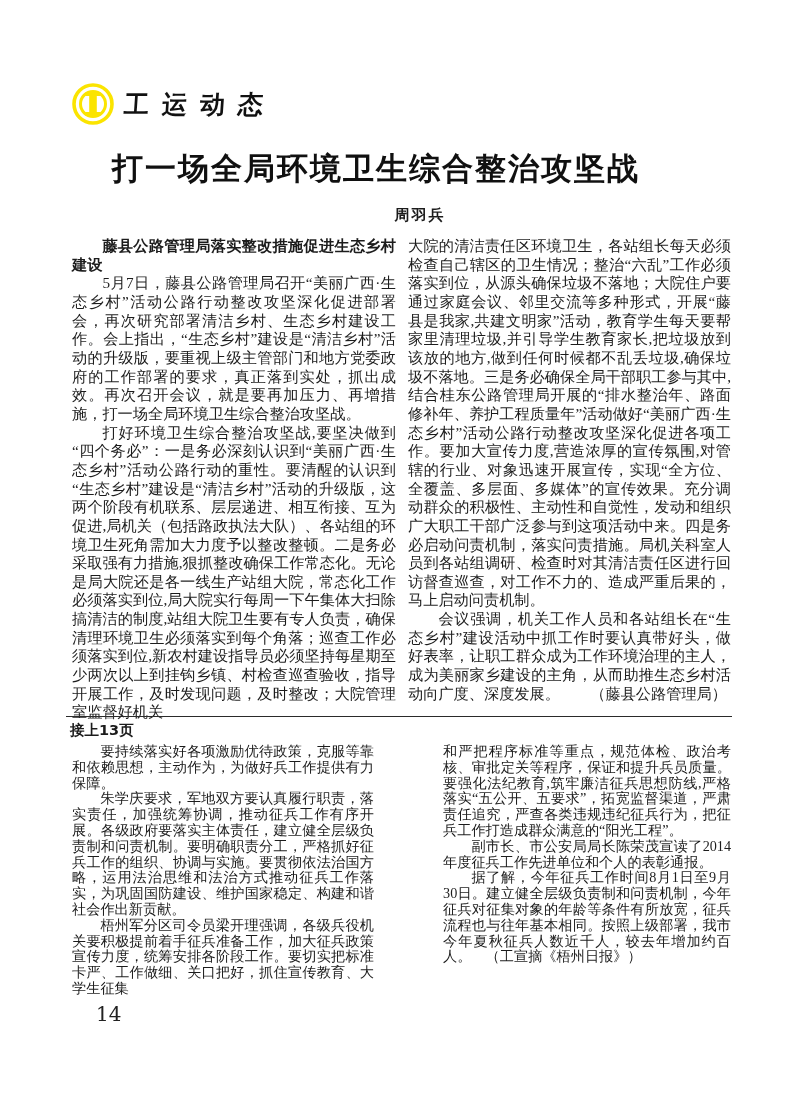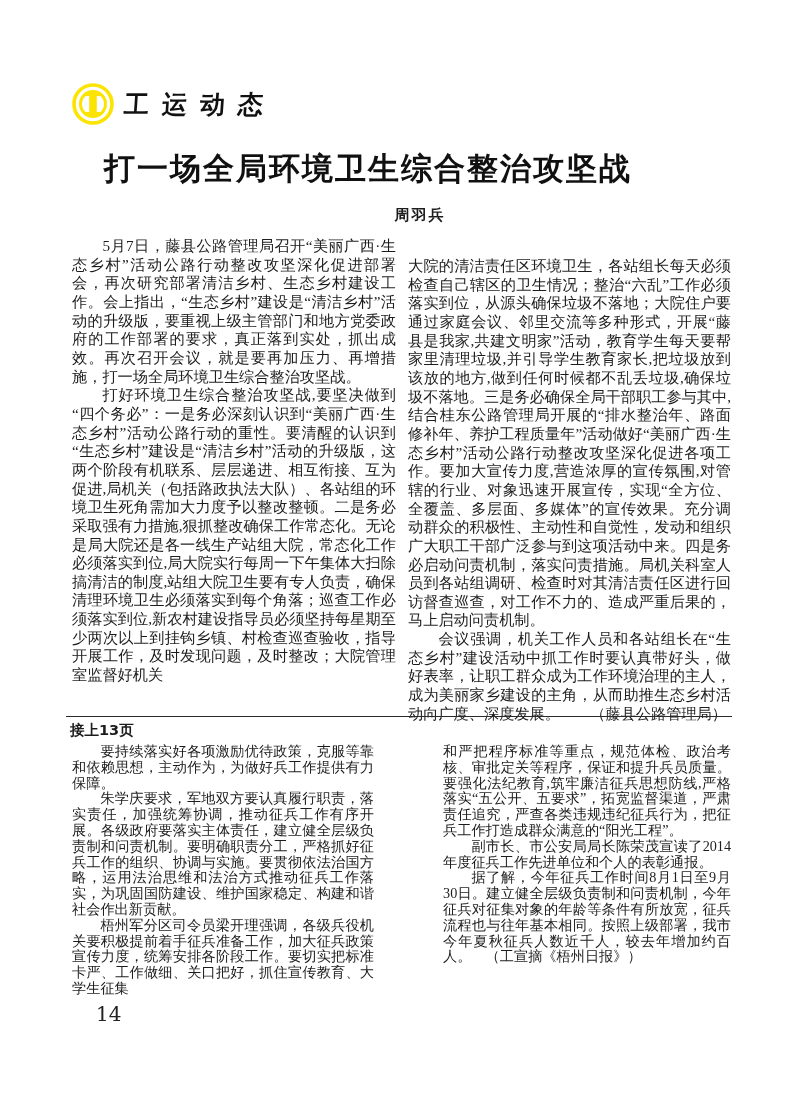--- a/index.html
+++ b/index.html
@@ -14,39 +14,39 @@
   .masthead{position:absolute;left:72px;top:82px;height:44px;display:flex;align-items:center;}
   .logo{width:42px;height:42px;flex:0 0 auto;}
   .masthead-label{
     margin-left:10px;font-weight:bold;font-size:25px;letter-spacing:13px;
     font-family:"DejaVu Serif","Liberation Serif",serif;
     transform:skewX(-4deg);white-space:nowrap;color:#111;
   }
 
   
   .article-title{
-    position:absolute;left:4px;top:148px;width:728px;text-align:center;
+    position:absolute;left:12px;top:148px;width:728px;text-align:center;
     font-family:"DejaVu Sans","Liberation Sans",sans-serif;
     font-weight:bold;font-size:31px;letter-spacing:2px;color:#101010;
   }
   .article-author{
     position:absolute;left:0;top:206px;width:800px;text-align:center;
     font-weight:bold;font-size:15px;letter-spacing:2px;
     font-family:"DejaVu Sans","Liberation Sans",sans-serif;
     padding-left:20px;
   }
 
   
   .article-body{
     position:absolute;left:72px;top:237px;width:659px;
     display:flex;gap:12px;
   }
   .col{font-size:15.2px;line-height:18.65px;text-align:justify;}
   .col-left{width:324px;}
-  .col-right{width:323px;margin-top:20px;}
+  .col-right{width:323px;}
   .col p{margin:0;}
   .indent{text-indent:2em;}
   .noindent{text-indent:0;}
   .lead-bold{font-weight:bold;}
 
   
   .section-rule{
     position:absolute;left:66px;top:716px;width:666px;height:0;
     border-top:1.6px solid #2a2a2a;
   }
@@ -84,20 +84,21 @@
       </svg>
     </span>
     <span class="masthead-label">工运动态</span>
   </div>
 
   <div class="article-title">打一场全局环境卫生综合整治攻坚战</div>
   <div class="article-author">周羽兵</div>
 
   <div class="article-body">
     <div class="col col-left">
+      <p class="indent lead-bold">藤县公路管理局落实整改措施促进生态乡村建设</p>
       <p class="indent">5月7日，藤县公路管理局召开“美丽广西·生态乡村”活动公路行动整改攻坚深化促进部署会，再次研究部署清洁乡村、生态乡村建设工作。会上指出，“生态乡村”建设是“清洁乡村”活动的升级版，要重视上级主管部门和地方党委政府的工作部署的要求，真正落到实处，抓出成效。再次召开会议，就是要再加压力、再增措施，打一场全局环境卫生综合整治攻坚战。</p>
       <p class="indent">打好环境卫生综合整治攻坚战,要坚决做到“四个务必”：一是务必深刻认识到“美丽广西·生态乡村”活动公路行动的重性。要清醒的认识到“生态乡村”建设是“清洁乡村”活动的升级版，这两个阶段有机联系、层层递进、相互衔接、互为促进,局机关（包括路政执法大队）、各站组的环境卫生死角需加大力度予以整改整顿。二是务必采取强有力措施,狠抓整改确保工作常态化。无论是局大院还是各一线生产站组大院，常态化工作必须落实到位,局大院实行每周一下午集体大扫除搞清洁的制度,站组大院卫生要有专人负责，确保清理环境卫生必须落实到每个角落；巡查工作必须落实到位,新农村建设指导员必须坚持每星期至少两次以上到挂钩乡镇、村检查巡查验收，指导开展工作，及时发现问题，及时整改；大院管理室监督好机关</p>
     </div>
     <div class="col col-right">
       <p class="noindent">大院的清洁责任区环境卫生，各站组长每天必须检查自己辖区的卫生情况；整治“六乱”工作必须落实到位，从源头确保垃圾不落地；大院住户要通过家庭会议、邻里交流等多种形式，开展“藤县是我家,共建文明家”活动，教育学生每天要帮家里清理垃圾,并引导学生教育家长,把垃圾放到该放的地方,做到任何时候都不乱丢垃圾,确保垃圾不落地。三是务必确保全局干部职工参与其中,结合桂东公路管理局开展的“排水整治年、路面修补年、养护工程质量年”活动做好“美丽广西·生态乡村”活动公路行动整改攻坚深化促进各项工作。要加大宣传力度,营造浓厚的宣传氛围,对管辖的行业、对象迅速开展宣传，实现“全方位、全覆盖、多层面、多媒体”的宣传效果。充分调动群众的积极性、主动性和自觉性，发动和组织广大职工干部广泛参与到这项活动中来。四是务必启动问责机制，落实问责措施。局机关科室人员到各站组调研、检查时对其清洁责任区进行回访督查巡查，对工作不力的、造成严重后果的，马上启动问责机制。</p>
       <p class="indent">会议强调，机关工作人员和各站组长在“生态乡村”建设活动中抓工作时要认真带好头，做好表率，让职工群众成为工作环境治理的主人，成为美丽家乡建设的主角，从而助推生态乡村活动向广度、深度发展。　　（藤县公路管理局）</p>
     </div>
   </div>
 
   <div class="section-rule"></div>

